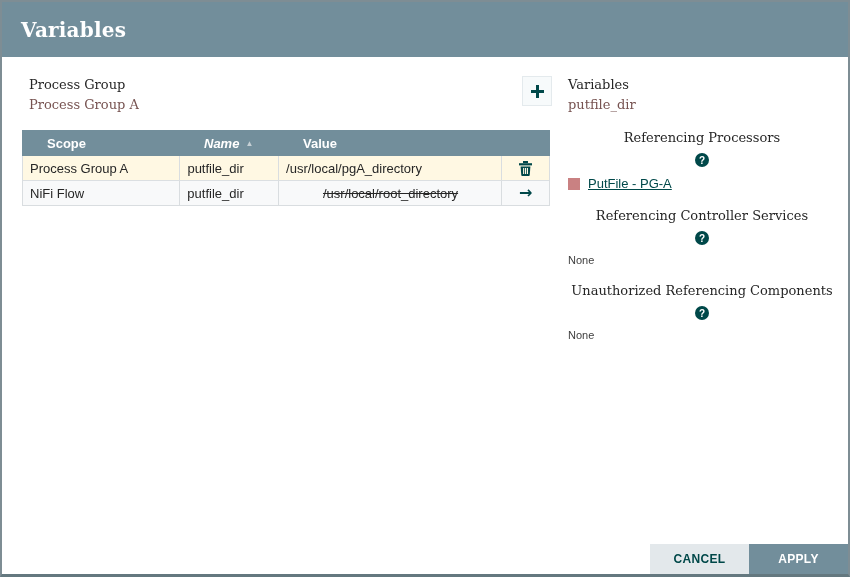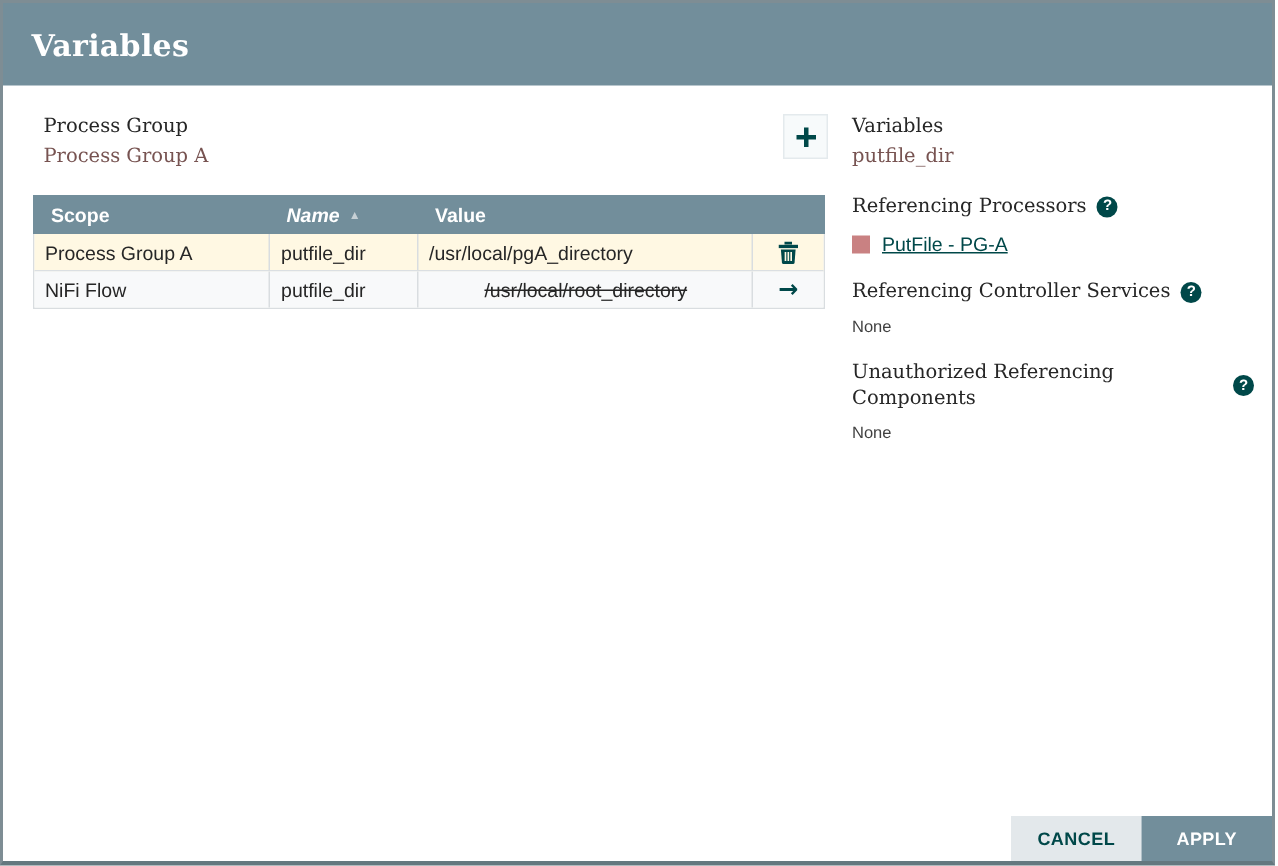--- a/index.html
+++ b/index.html
@@ -37,21 +37,21 @@
     background:#f7fafb; border:1px solid #e4eaed; box-sizing:border-box;
     display:flex; align-items:center; justify-content:center; cursor:pointer; padding:0;
   }
 
   
   .var-table { position:absolute; left:20px; top:128px; width:528px; font-size:13px; }
   .thead {
     display:flex; background:#728e9b; height:26px; align-items:center;
     color:#ffffff; font-weight:bold;
   }
-  .th { padding-left:12px; box-sizing:border-box; display:flex; align-items:center; }
+  .th { padding-left:25px; box-sizing:border-box; display:flex; align-items:center; }
   .col-scope  { width:157px; }
   .col-name   { width:99px; }
   .col-value  { width:224px; }
   .col-action { width:48px; padding:0; justify-content:center; }
   .th.col-name { font-style:italic; }
   .sort-arrow { font-size:8px; color:#c6d0d5; margin-left:6px; font-style:normal; }
   .tbody { border:1px solid #d9dde0; border-top:none; box-sizing:border-box; }
   .tr {
     display:flex; height:24px; align-items:stretch; background:#f8f9fa;
     border-bottom:1px solid #dbdfe2; cursor:pointer;
@@ -67,35 +67,35 @@
   .action-cell { padding:0; justify-content:center; }
   .icon-btn {
     background:none; border:none; cursor:pointer; padding:0; margin:0;
     width:100%; height:100%; display:flex; align-items:center; justify-content:center;
   }
   .goto-arrow { color:#004849; font-weight:bold; font-size:16px; line-height:1; font-family:"DejaVu Sans", sans-serif; }
 
   
   .right-panel { position:absolute; left:566px; top:74px; width:268px; }
   .section { margin-top:16px; }
-  .section-label-row { display:flex; align-items:center; gap:7px; }
+  .section-label-row { display:flex; align-items:center; gap:7px;flex-direction:column; }
   .help-icon {
     width:14px; height:14px; border-radius:50%; background:#004849; color:#ffffff;
     font-size:10px; font-weight:bold; display:inline-flex; align-items:center;
     justify-content:center; flex:0 0 auto;
   }
   .ref-item { display:flex; align-items:center; gap:8px; margin-top:9px; }
   .swatch { width:12px; height:12px; background:#c98182; flex:0 0 auto; }
   .ref-link { color:#004849; font-size:13px; text-decoration:underline; cursor:pointer; }
   .none-text { color:#404040; font-size:11px; margin-top:9px; }
 
   
   .footer { position:absolute; right:0; bottom:0; display:flex; }
   .btn {
-    height:30px; width:87px; border:none; font-weight:bold; font-size:12px;
+    height:30px; width:99px; border:none; font-weight:bold; font-size:12px;
     letter-spacing:0.3px; cursor:pointer; font-family:"Liberation Sans", sans-serif;
   }
   .btn-cancel { background:#e3e8eb; color:#004849; }
   .btn-apply  { background:#728e9b; color:#ffffff; }
 </style>
 </head>
 <body>
 
 <div class="dialog">
 

